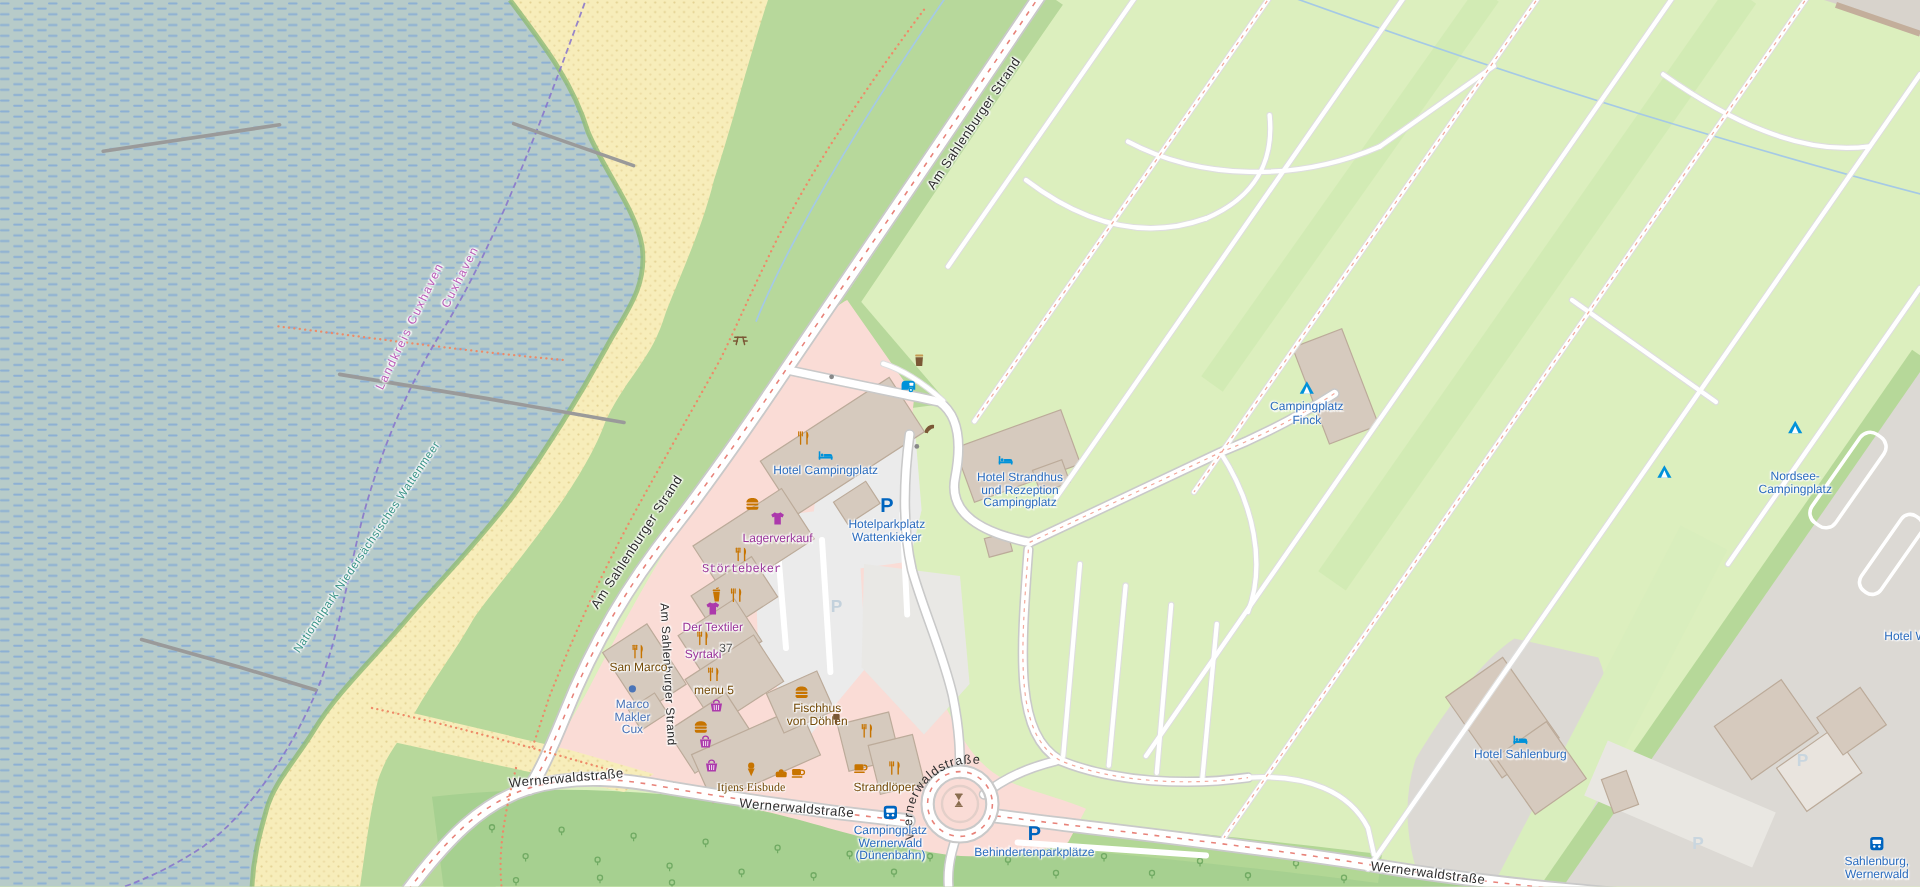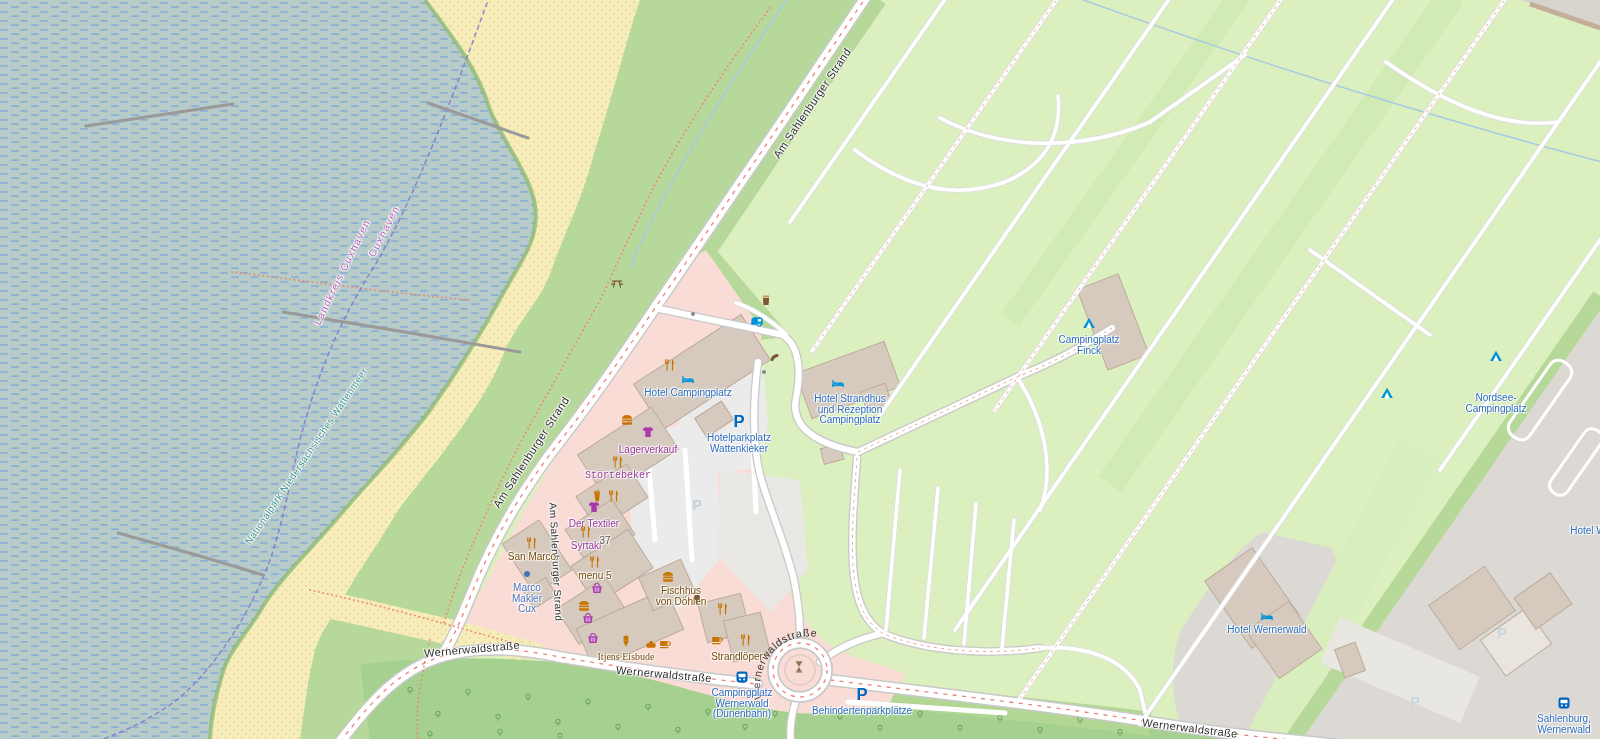--- a/index.html
+++ b/index.html
@@ -419,21 +419,21 @@
             <g fill="#0092da">
               <rect x="0.8" y="3.6" width="1.3" height="7"></rect>
               <rect x="0.8" y="8" width="11.4" height="1.6"></rect>
               <rect x="10.9" y="8" width="1.3" height="2.6"></rect>
               <circle cx="3.6" cy="6.7" r="1.3"></circle>
               <path d="M5.2,5.9 h5.2 a1.7,1.7 0 0 1 1.7,1.7 v0.6 h-6.9 Z"></path>
             </g>
           </svg>
         </span>
         <div class="plabel halo" style="color: rgb(43, 108, 190); top: 9px; left: 0px;">
-          <div>Hotel Wernerwald</div>
+          <div>Hotel Sahlenburg</div>
         </div>
       </div>
       <div class="poi" style="left: 1564px; top: 703px;">
         <span class="pin">
           <svg width="13" height="13" viewBox="0 0 13 13">
             <rect x="1" y="1" width="11" height="11" rx="2.4" fill="#0065bf"></rect>
             <rect x="3" y="3.2" width="7" height="3.6" rx="0.6" fill="#fff"></rect>
             <circle cx="4.4" cy="8.9" r="1" fill="#fff"></circle>
             <circle cx="8.6" cy="8.9" r="1" fill="#fff"></circle>
           </svg>

